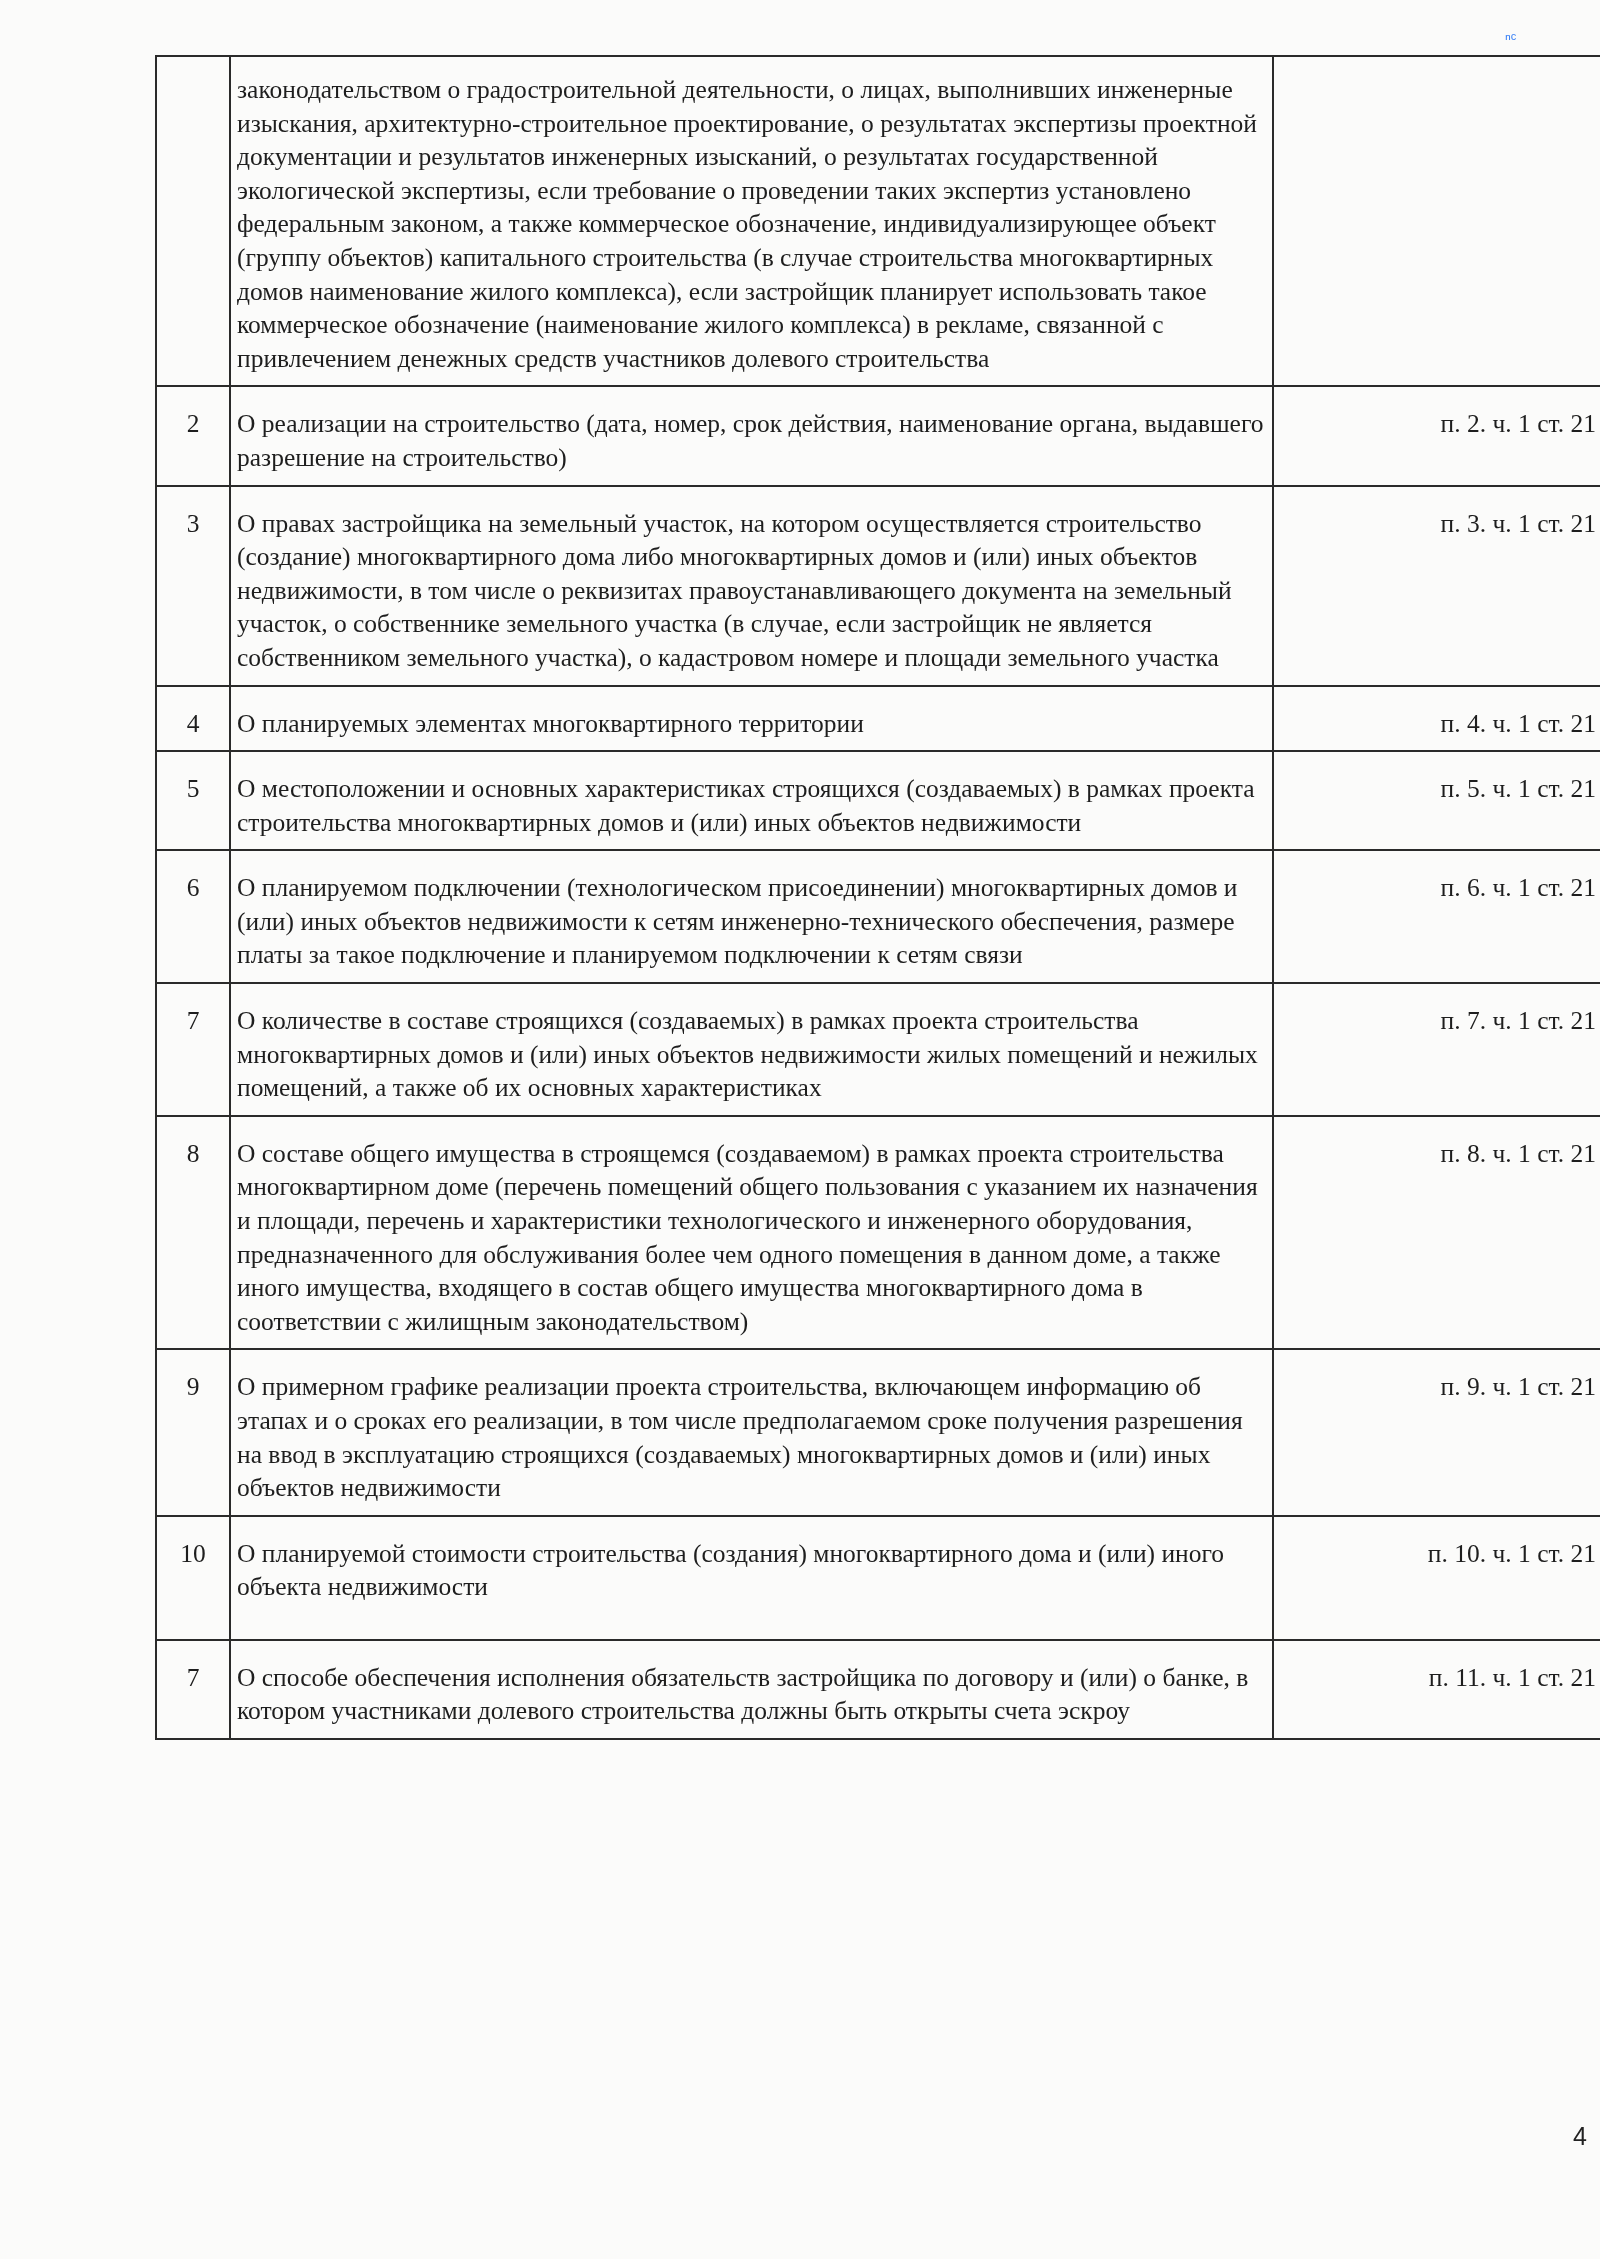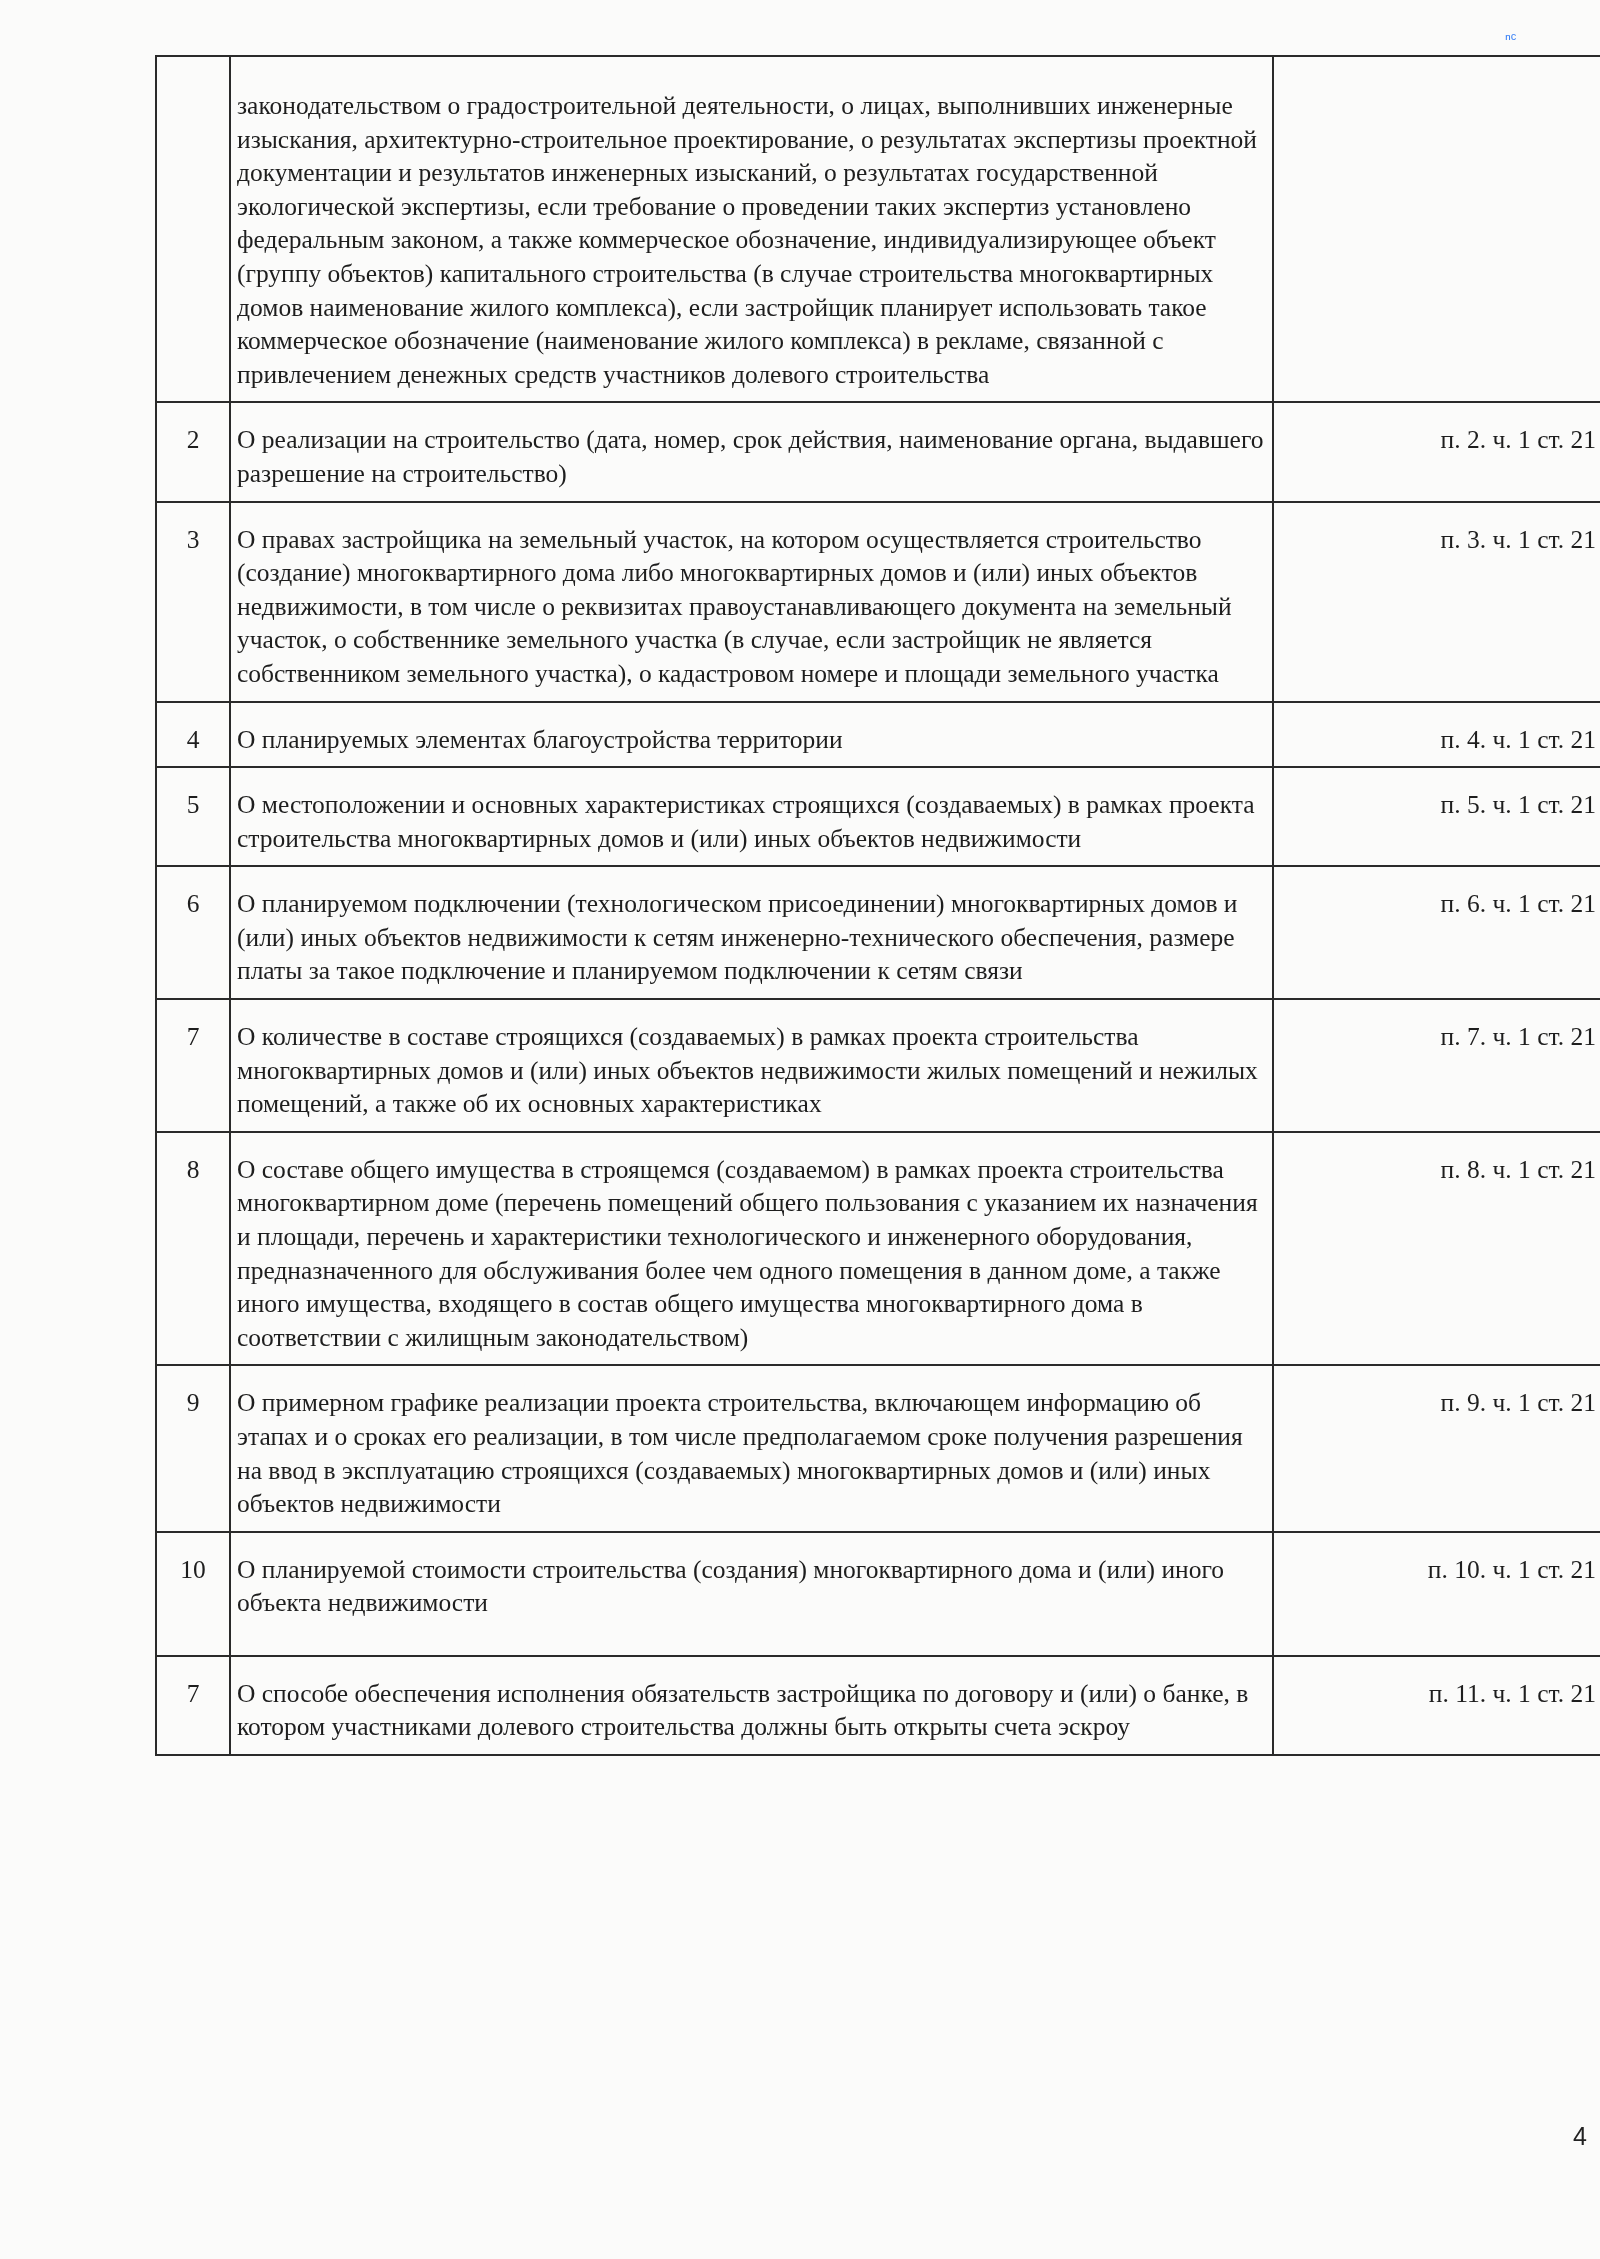--- a/index.html
+++ b/index.html
@@ -32,21 +32,21 @@
   .page-table td.desc {
     width: 1027px;
     padding: 20px 8px 10px 6px;
   }
   .page-table td.ref {
     width: 314px;
     text-align: right;
     padding: 20px 28px 10px 8px;
     white-space: nowrap;
   }
-  .page-table tr.cont td.desc { padding-top: 32px; }
+  .page-table tr.cont td.desc { padding-top: 16px; }
   .page-table tr.r10 td { height: 92px; margin-left: 27px; }
   .page-number {
     position: absolute;
     left: 1573px; top: 2122px;
     font-family: "Liberation Sans", sans-serif;
     font-size: 25px;
     color: #222;
   }
   .speck {
     position: absolute; left: 1505px; top: 30px;
@@ -71,21 +71,21 @@
       <td class="desc">О реализации на строительство (дата, номер, срок действия, наименование органа, выдавшего разрешение на строительство)</td>
       <td class="ref">п. 2. ч. 1 ст. 21</td>
     </tr>
     <tr>
       <td class="num">3</td>
       <td class="desc">О правах застройщика на земельный участок, на котором осуществляется строительство (создание) многоквартирного дома либо многоквартирных домов и (или) иных объектов недвижимости, в том числе о реквизитах правоустанавливающего документа на земельный участок, о собственнике земельного участка (в случае, если застройщик не является собственником земельного участка), о кадастровом номере и площади земельного участка</td>
       <td class="ref">п. 3. ч. 1 ст. 21</td>
     </tr>
     <tr>
       <td class="num">4</td>
-      <td class="desc">О планируемых элементах благоустройства территории</td>
+      <td class="desc">О планируемых элементах многоквартирного территории</td>
       <td class="ref">п. 4. ч. 1 ст. 21</td>
     </tr>
     <tr>
       <td class="num">5</td>
       <td class="desc">О местоположении и основных характеристиках строящихся (создаваемых) в рамках проекта строительства многоквартирных домов и (или) иных объектов недвижимости</td>
       <td class="ref">п. 5. ч. 1 ст. 21</td>
     </tr>
     <tr>
       <td class="num">6</td>
       <td class="desc">О планируемом подключении (технологическом присоединении) многоквартирных домов и (или) иных объектов недвижимости к сетям инженерно-технического обеспечения, размере платы за такое подключение и планируемом подключении к сетям связи</td>

